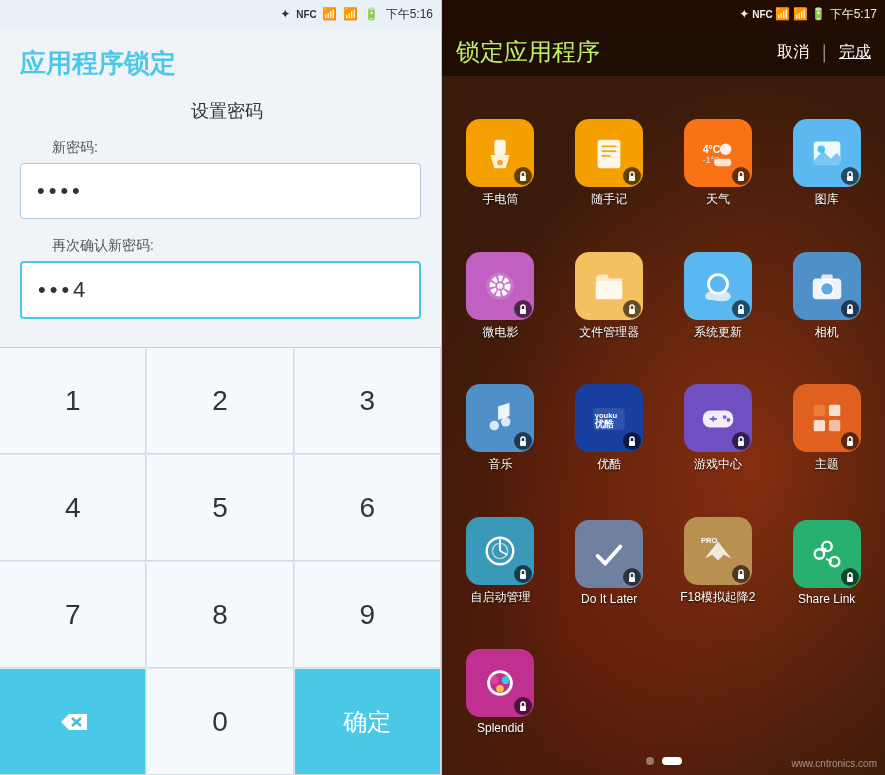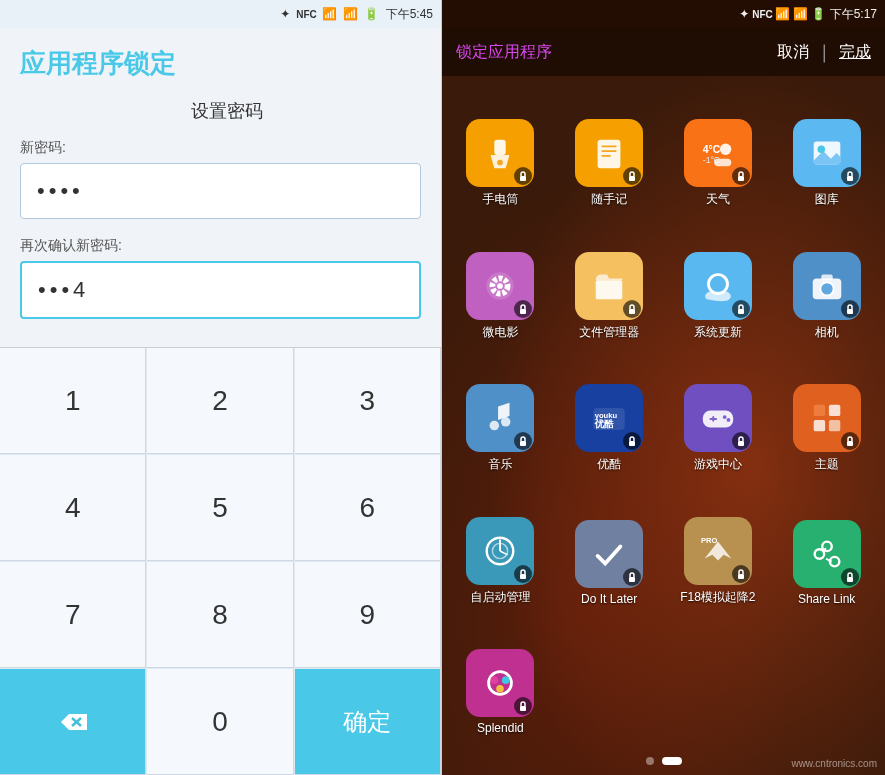--- a/index.html
+++ b/index.html
@@ -45,20 +45,21 @@
       text-align: center;
       font-size: 18px;
       color: #333;
       padding: 8px 0 16px 13px;
     }
 
     .field-label {
       font-size: 14px;
       color: #555;
       padding: 0 20px 6px 20px;
+      margin-left: 32px;
     }
 
     .password-input {
       margin: 0 20px 18px 20px;
       border: 1px solid #b0c8e0;
       border-radius: 4px;
       padding: 14px 16px;
       font-size: 22px;
       color: #333;
       background: white;
@@ -150,22 +151,22 @@
       background: rgba(20,8,0,0.7);
       display: flex;
       align-items: center;
       justify-content: space-between;
       padding: 0 14px;
       z-index: 10;
       position: relative;
     }
 
     .lock-title {
-      font-size: 16px;
-      color: #d946ef;
+      font-size: 24px;
+      color: #bef264;
       font-weight: normal;
     }
 
     .header-actions {
       display: flex;
       align-items: center;
       gap: 6px;
       font-size: 16px;
       color: #fff;
     }
@@ -300,21 +301,21 @@
 </head>
 <body>
 
 <div class="left-panel">
   <div class="status-bar-left">
     <span>✦</span>
     <span style="font-size:10px;font-weight:bold;">NFC</span>
     <span>📶</span>
     <span>📶</span>
     <span>🔋</span>
-    <span>下午5:45</span>
+    <span>下午5:16</span>
   </div>
 
   <div class="app-title">应用程序锁定</div>
   <div class="set-password-label">设置密码</div>
 
   <div class="field-label">新密码:</div>
   <div class="password-input">••••</div>
 
   <div class="field-label">再次确认新密码:</div>
   <div class="password-input active">•••4</div>

